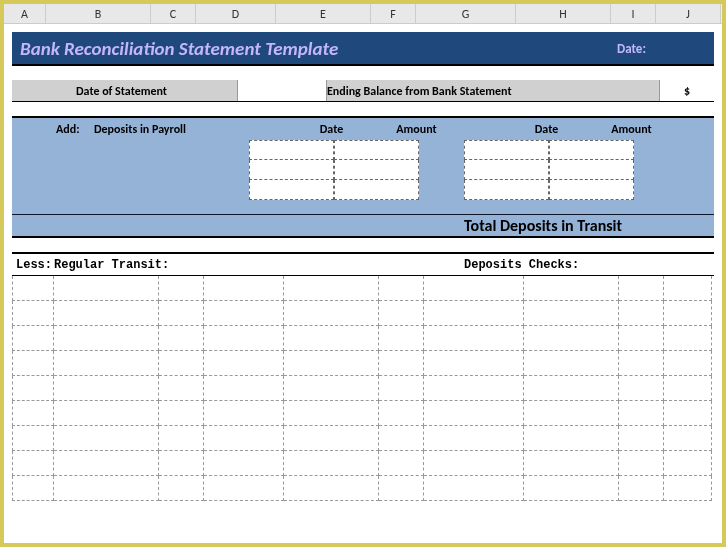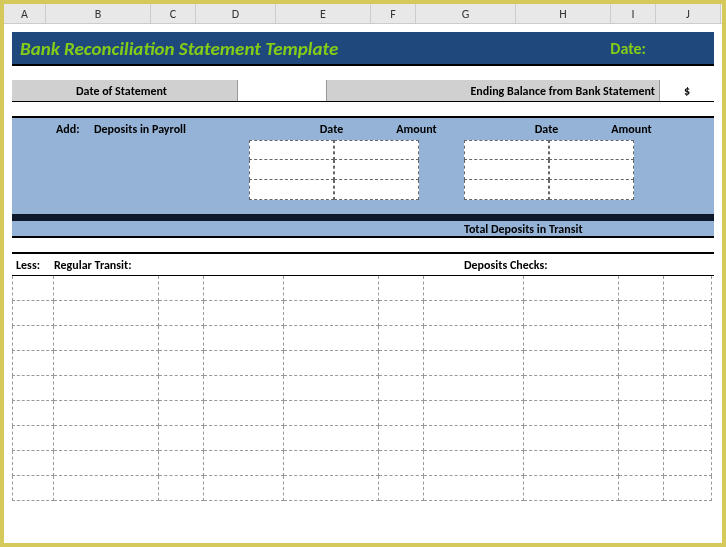--- a/index.html
+++ b/index.html
@@ -35,35 +35,35 @@
     .col-H { width: 95px; }
     .col-I { width: 45px; }
     .col-J { width: 65px; }
     
     .sheet {
       padding: 8px 8px 0 8px;
     }
     
     .title-row {
       background: #1f497d;
-      color: #84cc16;
+      color: #c4b5fd;
       display: flex;
       align-items: center;
       height: 34px;
       padding: 0 8px;
       border-bottom: 2px solid #000;
     }
     .title-text {
       font-size: 19px;
       font-weight: bold;
       font-style: italic;
       flex: 1;
     }
     .date-label {
-      font-size: 16px;
+      font-size: 13px;
       font-weight: bold;
       margin-right: 60px;
     }
     
     .spacer-row {
       height: 14px;
     }
     
     .gray-row {
       background: #d0d0d0;
@@ -81,21 +81,21 @@
     }
     .gray-input-1 {
       width: 90px;
       background: #fff;
       height: 100%;
       border-right: 1px solid #999;
       border-left: 1px solid #999;
     }
     .gray-label-2 {
       flex: 1;
-      text-align: right;
+      text-align: left;
       padding-right: 4px;
     }
     .gray-dollar {
       width: 55px;
       background: #fff;
       border-left: 1px solid #999;
       height: 100%;
       text-align: center;
       line-height: 22px;
     }
@@ -129,39 +129,40 @@
       border: 1px dashed #666;
       border-top: none;
     }
     .blue-cell.first-row { border-top: 1px dashed #666; }
     .blue-gap2 { width: 45px; }
     
     .blue-total-row {
       display: flex;
       height: 22px;
       align-items: center;
-      font-size: 12px;
-      font-weight: bold;
-      border-top: 7px solid #0f172a;
+      font-size: 16px;
+      font-weight: bold;
+      border-top: 1px solid #0f172a;
     }
     .blue-total-label {
       margin-left: 452px;
     }
     
     .less-section {
       border-top: 2px solid #000;
     }
     .less-header-row {
       display: flex;
       height: 22px;
       align-items: center;
       font-size: 12px;
       font-weight: bold;
       background: #fff;
       border-bottom: 1px solid #000;
+      font-family: Liberation Mono, monospace;
     }
     .less-label { width: 42px; padding-left: 4px; }
     .less-regular { width: 410px; }
     .less-payroll { flex: 1; }
     
     .grid-rows {
       display: flex;
       flex-direction: column;
     }
     .grid-row {

